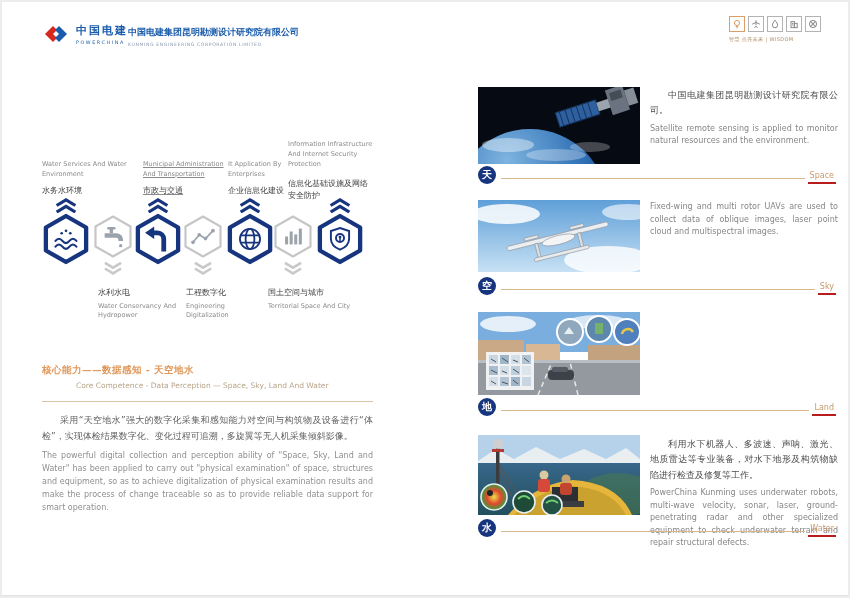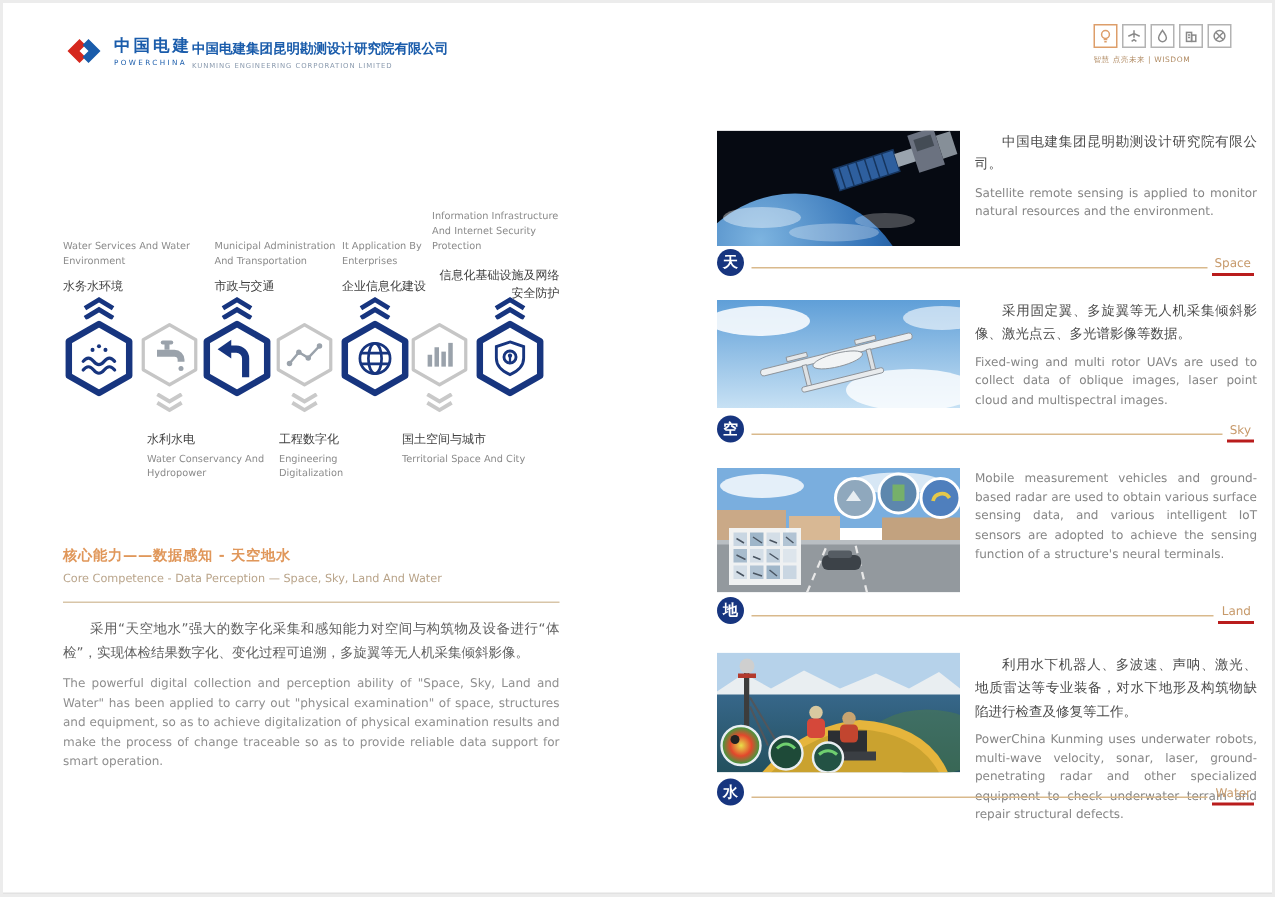--- a/index.html
+++ b/index.html
@@ -22,21 +22,21 @@
   
   .toplabel{position:absolute;font-size:6.5px;color:#8b8b8b;line-height:1.5;}
   .toplabel .cn{font-size:8px;color:#3f3f3f;margin-top:5px;line-height:1.5;}
   .hexcell{position:absolute;width:46px;text-align:center;}
   .hexcell .chev{height:15px;display:flex;justify-content:center;}
   .bottomlabel{position:absolute;font-size:6.5px;color:#8b8b8b;line-height:1.45;}
   .bottomlabel .cn{font-size:8px;color:#3f3f3f;margin-bottom:3px;}
   
   .intro{position:absolute;left:42px;top:364px;width:331px;}
   .intro .t-cn{font-size:9.5px;font-weight:bold;color:#e0975a;letter-spacing:.5px;}
-  .intro .t-en{font-size:7.5px;color:#b9a48a;margin-top:4px;}
+  .intro .t-en{font-size:7.5px;color:#b9a48a;margin-top:4px;margin-left:34px;}
   .intro .rule{border:0;border-top:1px solid #d8c5a8;margin:11px 0 10px 0;}
   .intro .p-cn{font-size:9px;color:#606060;line-height:1.8;text-align:justify;text-indent:2em;margin:0 0 6px 0;}
   .intro .p-en{font-size:8px;color:#8f8f8f;line-height:1.62;text-align:justify;margin:0;}
   
   .photo{position:absolute;left:478px;width:162px;overflow:hidden;}
   .sectext{position:absolute;left:650px;width:188px;}
   .sectext .cn{font-size:9px;color:#4c4c4c;line-height:1.7;text-align:justify;text-indent:2em;margin:0 0 4px 0;}
   .sectext .en{font-size:8px;color:#868686;line-height:1.58;text-align:justify;margin:0;}
   .divider{position:absolute;left:478px;width:358px;display:flex;align-items:center;height:19px;}
   .divider .ball{width:18px;height:18px;border-radius:50%;background:#17357f;color:#fff;
@@ -104,31 +104,31 @@
           </svg>
       </span>
     </div>
     <div class="slogan">智慧 点亮未来 | WISDOM</div>
   </div>
 
   <div class="toplabel" style="left:42px;top:160px;width:100px;">
     <div class="en">Water Services And Water Environment</div>
     <div class="cn">水务水环境</div>
   </div>
-  <div class="toplabel" style="left:143px;top:160px;width:86px;">
+  <div class="toplabel" style="left:143px;top:160px;width:86px;text-decoration:underline;">
     <div class="en">Municipal Administration And Transportation</div>
     <div class="cn">市政与交通</div>
   </div>
   <div class="toplabel" style="left:228px;top:160px;width:64px;">
     <div class="en">It Application By Enterprises</div>
     <div class="cn">企业信息化建设</div>
   </div>
   <div class="toplabel" style="left:288px;top:128px;width:85px;margin-top:12px;">
     <div class="en">Information Infrastructure And Internet Security Protection</div>
-    <div class="cn" style="text-align:right;margin-top:9px;">信息化基础设施及网络安全防护</div>
+    <div class="cn" style="text-align:left;margin-top:9px;">信息化基础设施及网络安全防护</div>
   </div>
 
   <div class="hexcell" style="left:43px;top:198px;">
     <div class="chev">
       <svg width="26" height="15" viewBox="0 0 26 16">
           <g fill="none" stroke="#17357f" stroke-width="3.4">
             <path d="M3,15 L13,9 L23,15"></path>
             <path d="M3,8 L13,2 L23,8"></path>
           </g>
         </svg>
@@ -332,21 +332,20 @@
         <ellipse cx="80" cy="40" rx="17" ry="4.5" fill="#f2f4f5"></ellipse>
         <rect x="56" y="38" width="3" height="16" fill="#dde1e4"></rect>
         <rect x="100" y="38" width="3" height="16" fill="#dde1e4"></rect>
         <rect x="52" y="52" width="56" height="3.5" rx="1.5" fill="#e8ebed"></rect>
         <rect x="94" y="30" width="14" height="3" fill="#e4e7e9"></rect>
         <rect x="47" y="30" width="14" height="3" fill="#e4e7e9"></rect>
       </g>
     </svg>
   </div>
   <div class="sectext" style="top:201px;">
-    <p class="cn">采用固定翼、多旋翼等无人机采集倾斜影像、激光点云、多光谱影像等数据。</p>
     <p class="en">Fixed-wing and multi rotor UAVs are used to collect data of oblique images, laser point cloud and multispectral images.</p>
   </div>
   <div class="divider" style="top:276px;">
     <span class="ball">空</span>
     <span class="ln"></span>
     <span class="lab">Sky</span>
   </div>
 
   <div class="photo" style="top:312px;height:83px;">
     <svg width="162" height="83">
@@ -381,21 +380,20 @@
         <circle cx="92" cy="20" r="13" fill="#8fa8bd"></circle>
         <circle cx="121" cy="17" r="13" fill="#5d87ad"></circle>
         <circle cx="149" cy="20" r="13" fill="#4f7fbd"></circle>
       </g>
       <path d="M86,22 l5,-7 l5,7 z" fill="#e8eef2"></path>
       <rect x="117" y="11" width="8" height="11" fill="#76b06a"></rect>
       <path d="M144,22 a6,6 0 0 1 11,-2" fill="none" stroke="#e4c84a" stroke-width="2.5"></path>
     </svg>
   </div>
   <div class="sectext" style="top:313px;">
-    <p class="en">Mobile measurement vehicles and ground-based radar are used to obtain various surface sensing data, and various intelligent IoT sensors are adopted to achieve the sensing function of a structure's neural terminals.</p>
   </div>
   <div class="divider" style="top:397px;">
     <span class="ball">地</span>
     <span class="ln"></span>
     <span class="lab">Land</span>
   </div>
 
   <div class="photo" style="top:435px;height:80px;">
     <svg width="162" height="80">
       <defs>

